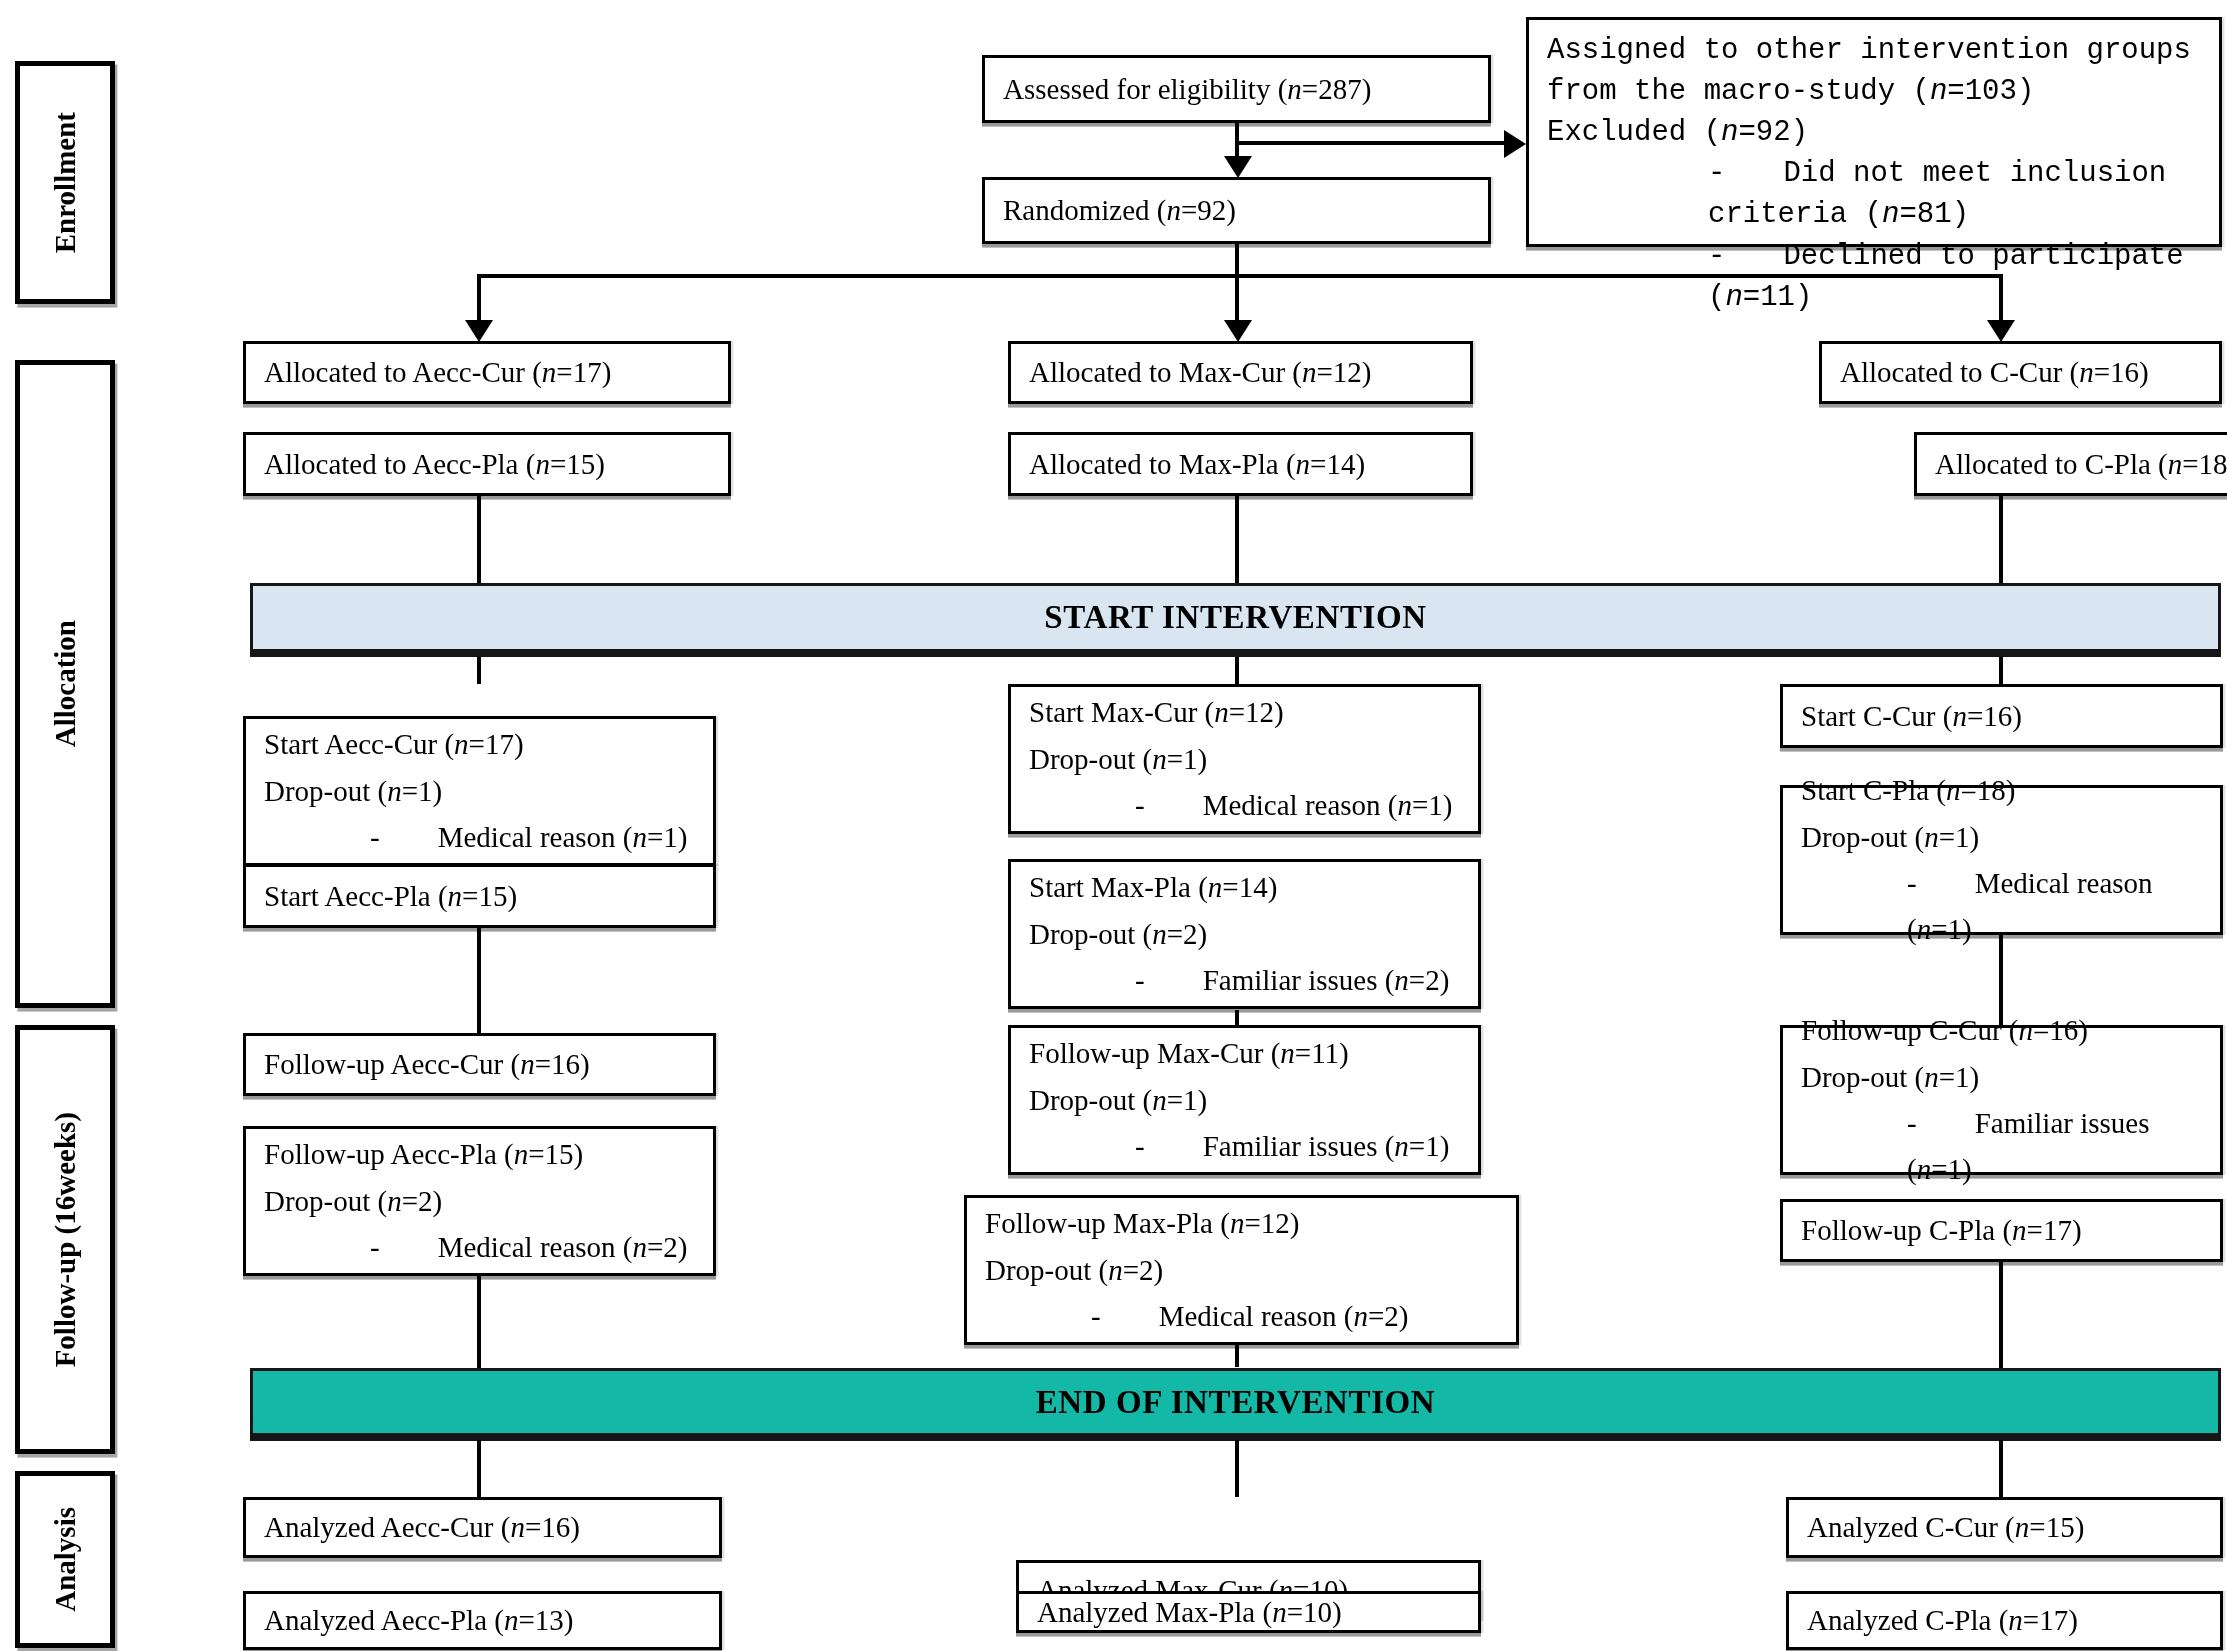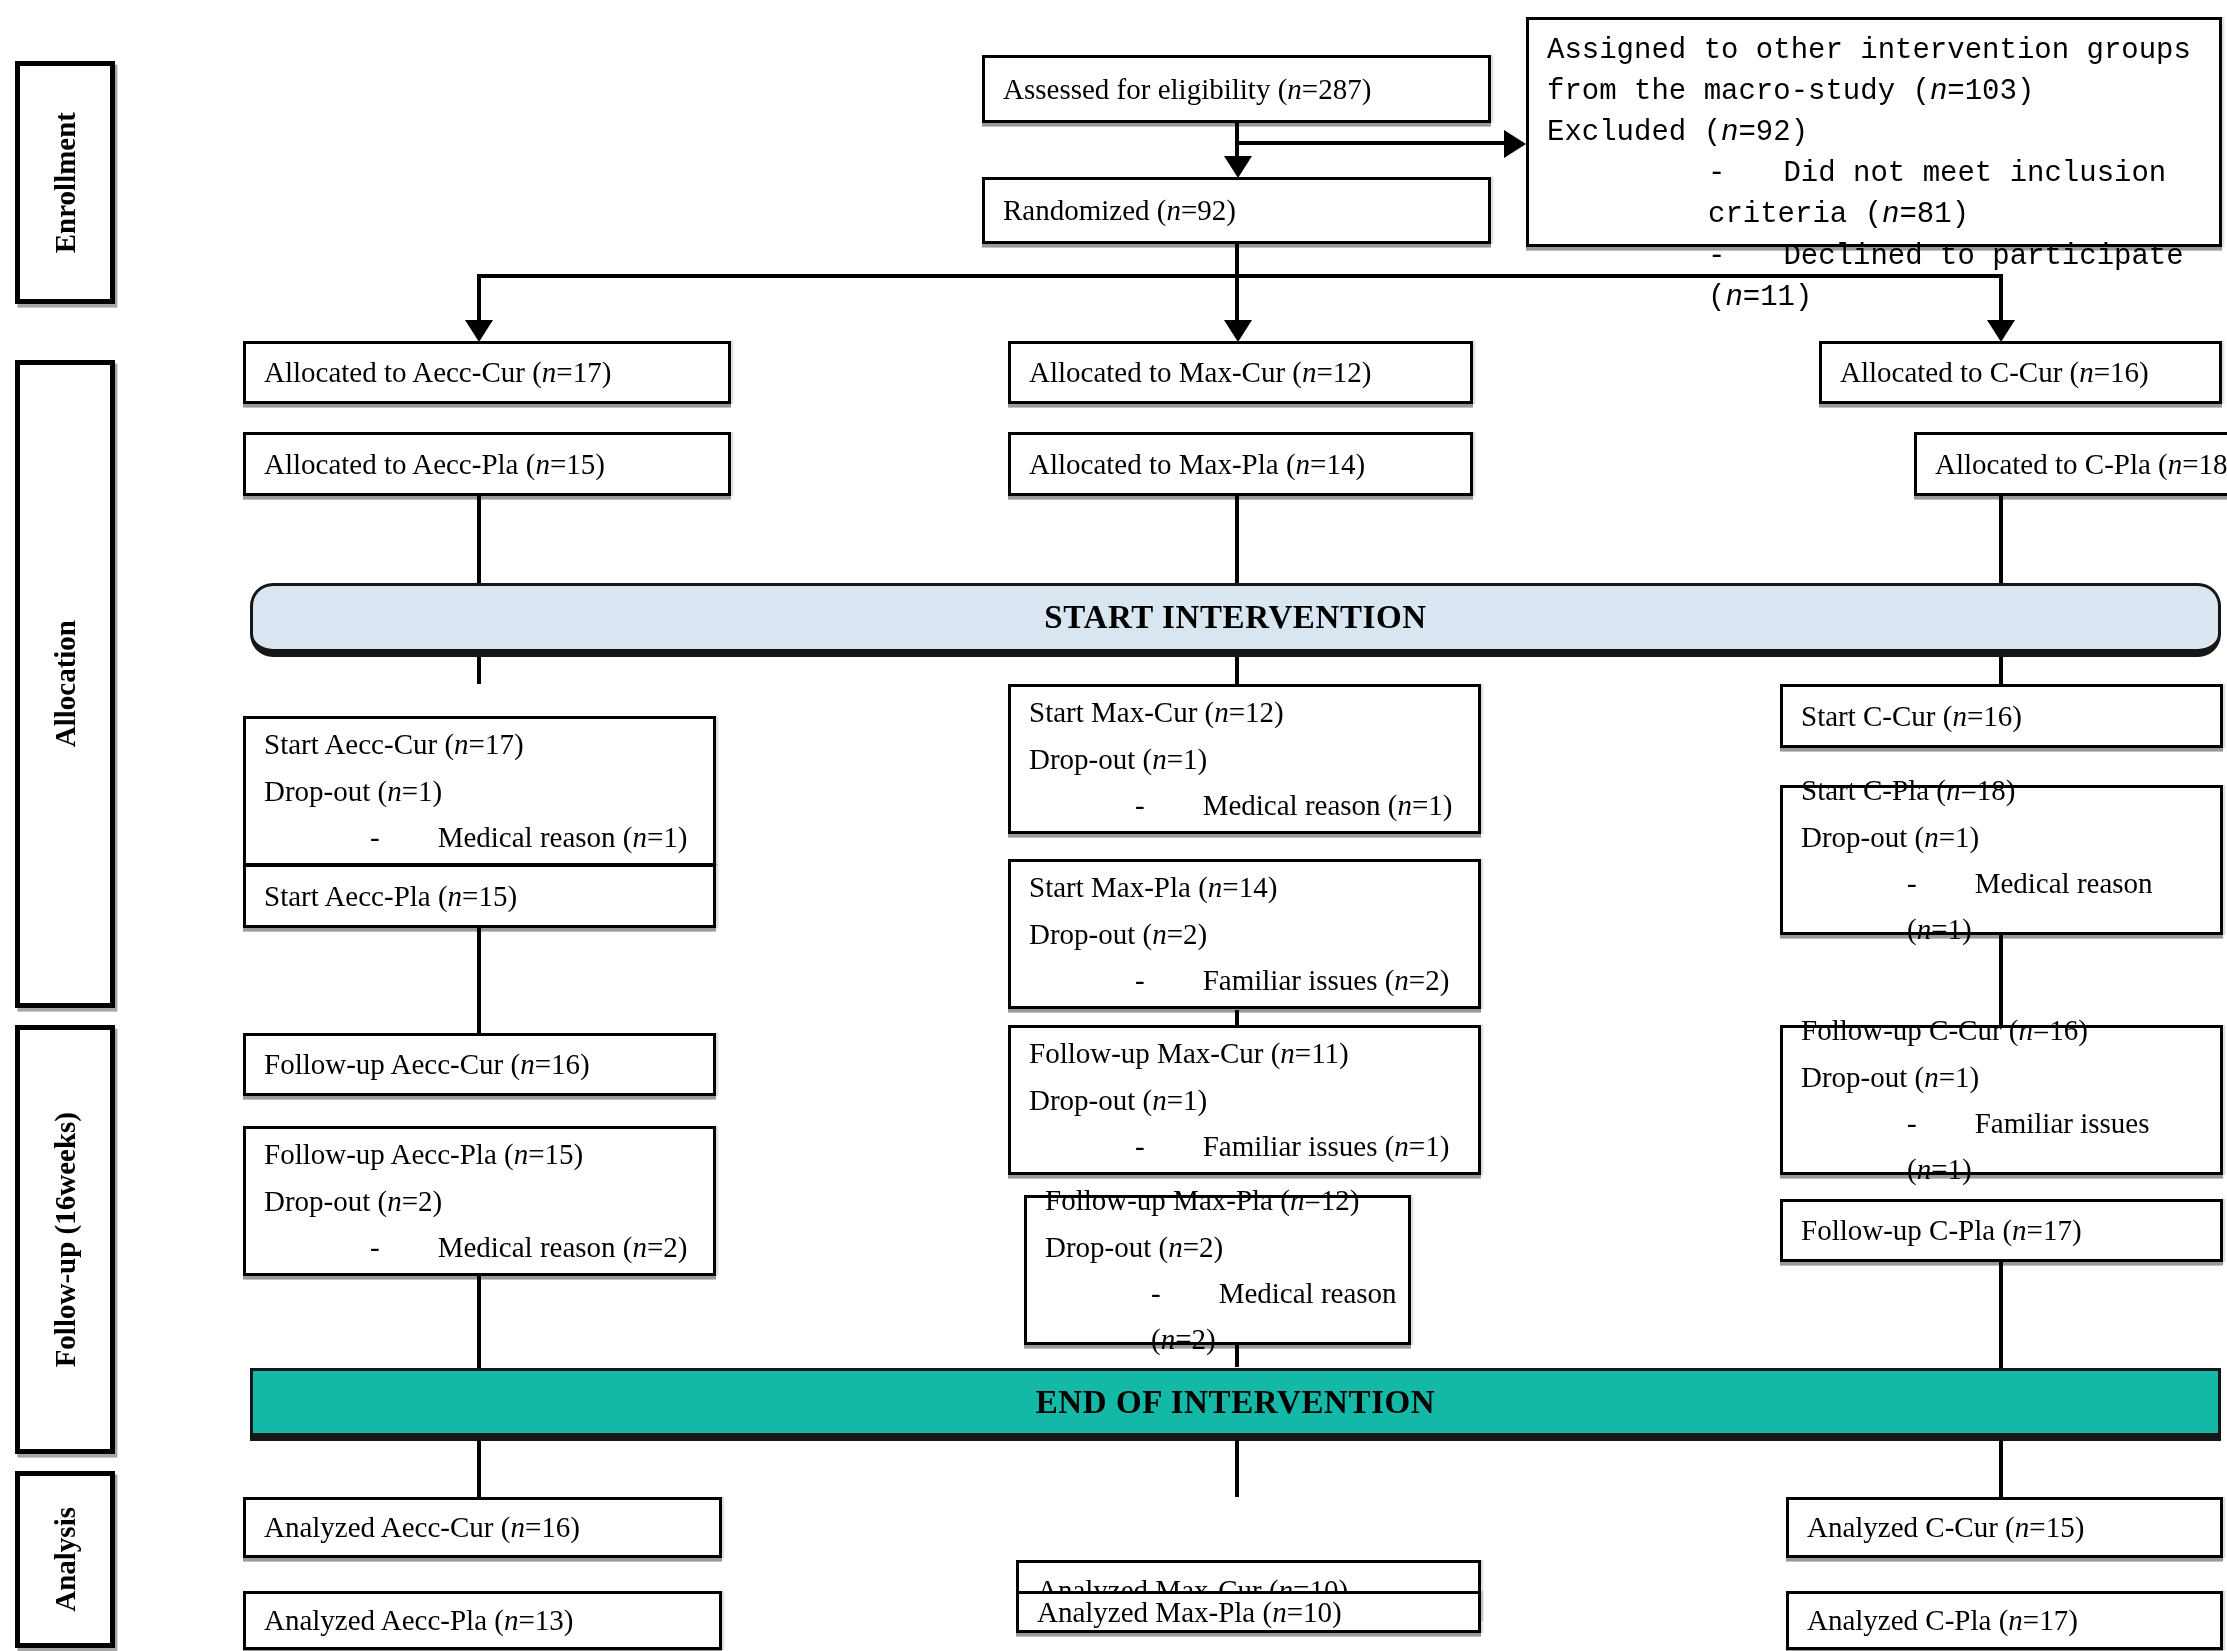--- a/index.html
+++ b/index.html
@@ -104,21 +104,21 @@
     <span class="nl">Allocated to Max-Pla (<i>n</i>=14)</span>
   </div>
   <div class="box" style="left:1914px;top:432px;width:403px;height:64px">
     <span class="nl">Allocated to C-Pla (<i>n</i>=18)</span>
   </div>
 
   <div class="vline" style="left:477px;top:496px;width:4.2px;height:87px"></div>
   <div class="vline" style="left:1235px;top:496px;width:4.2px;height:87px"></div>
   <div class="vline" style="left:1999px;top:496px;width:4.2px;height:87px"></div>
 
-  <div class="band" style="left: 250px; top: 583px; width: 1971px; height: 74px; background: rgb(217, 230, 242); border-radius: 23px;">
+  <div class="band" style="left: 250px; top: 583px; width: 1971px; height: 74px; background: rgb(217, 230, 242);">
     <span>START INTERVENTION</span>
   </div>
 
   <div class="vline" style="left:477px;top:657px;width:4.2px;height:27px"></div>
   <div class="vline" style="left:1235px;top:657px;width:4.2px;height:27px"></div>
   <div class="vline" style="left:1999px;top:657px;width:4.2px;height:27px"></div>
 
   <div class="box" style="left:243px;top:716px;width:473px;height:150px">
     <span class="nl">Start Aecc-Cur (<i>n</i>=17)</span>
     <span class="nl">Drop-out (<i>n</i>=1)</span>
@@ -163,21 +163,21 @@
     <span class="nl">Follow-up C-Cur (<i>n</i>=16)</span>
     <span class="nl">Drop-out (<i>n</i>=1)</span>
     <span class="nl indent">-  Familiar issues (<i>n</i>=1)</span>
   </div>
 
   <div class="box" style="left:243px;top:1126px;width:473px;height:150px">
     <span class="nl">Follow-up Aecc-Pla (<i>n</i>=15)</span>
     <span class="nl">Drop-out (<i>n</i>=2)</span>
     <span class="nl indent">-  Medical reason (<i>n</i>=2)</span>
   </div>
-  <div class="box" style="left:1024px;top:1195px;width:387px;height:150px">
+  <div class="box" style="left:964px;top:1195px;width:555px;height:150px">
     <span class="nl">Follow-up Max-Pla (<i>n</i>=12)</span>
     <span class="nl">Drop-out (<i>n</i>=2)</span>
     <span class="nl indent">-  Medical reason (<i>n</i>=2)</span>
   </div>
   <div class="box" style="left:1780px;top:1199px;width:443px;height:63px">
     <span class="nl">Follow-up C-Pla (<i>n</i>=17)</span>
   </div>
 
   <div class="vline" style="left:477px;top:1276px;width:4.2px;height:92px"></div>
   <div class="vline" style="left:1235px;top:1345px;width:4.2px;height:22.4px"></div>

